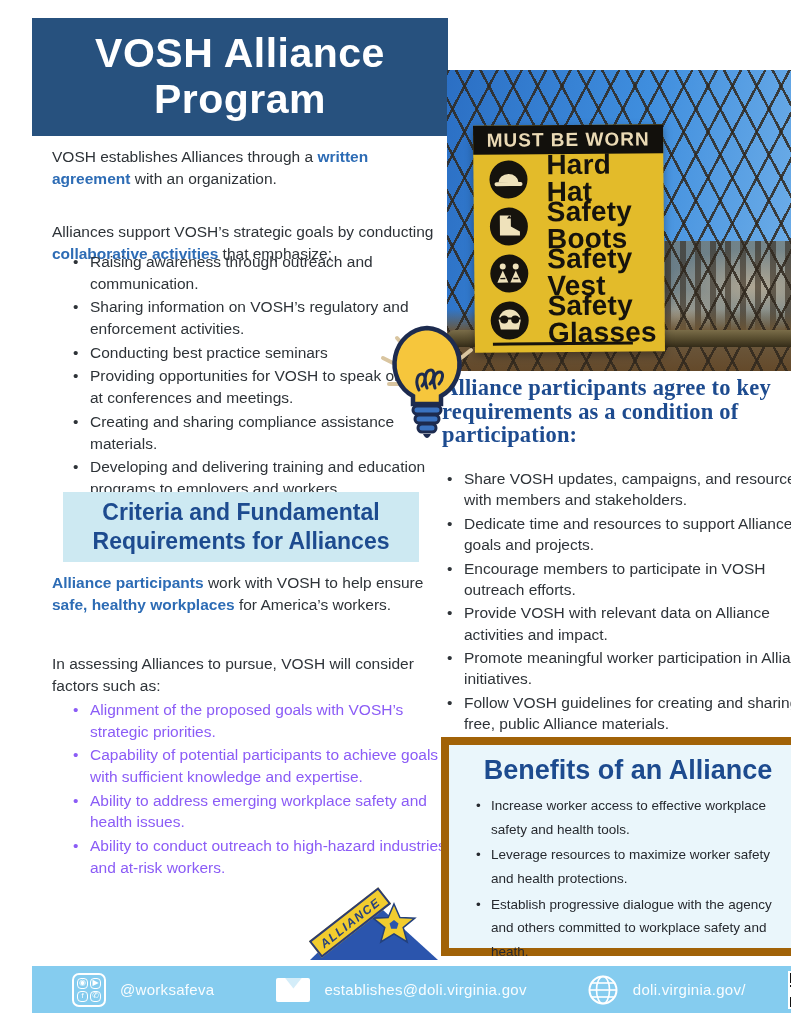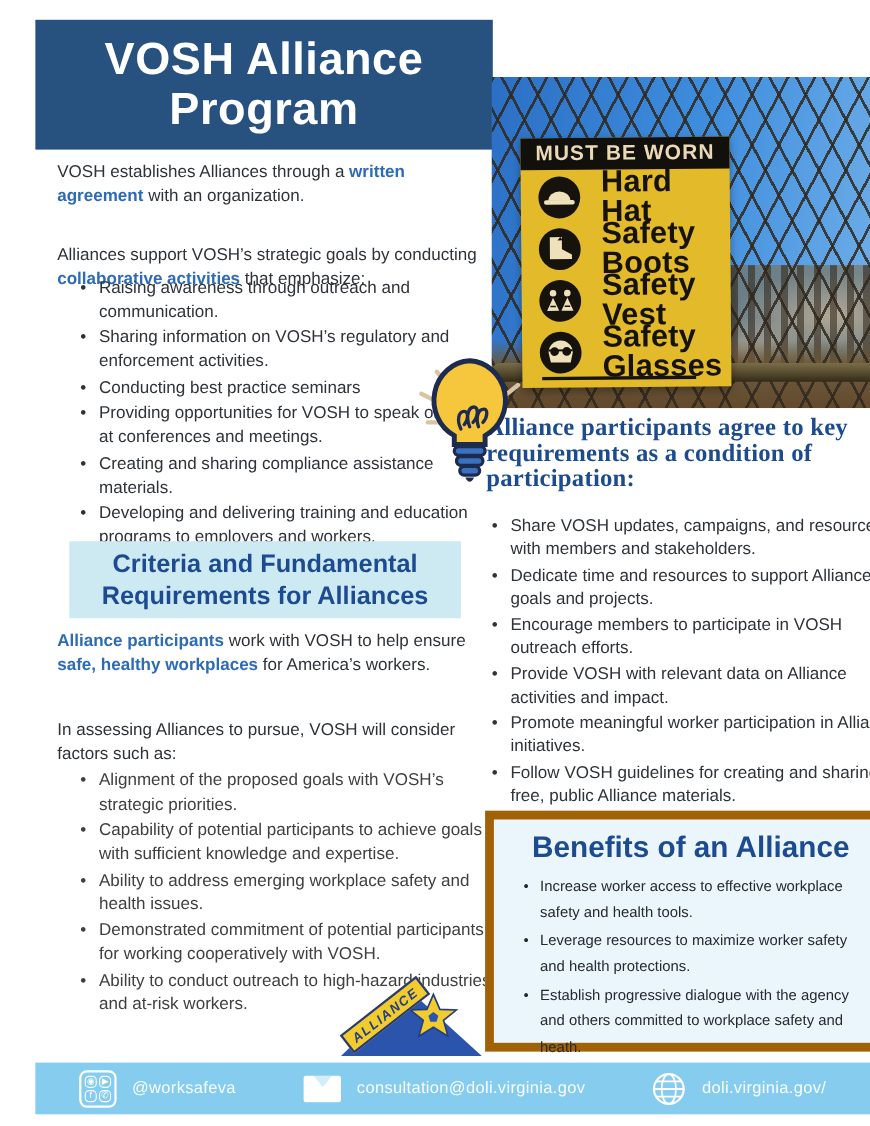--- a/index.html
+++ b/index.html
@@ -18,21 +18,21 @@
   .para { position:absolute; left:20px; width:392px; font-size:15.5px; line-height:1.42;
     color:#2e3338; }
   .blue-b { color:#2d6cb5; font-weight:bold; }
   ul.blist { list-style:none; }
   ul.blist li { position:relative; padding-left:0; margin-bottom:2px; }
   ul.blist li::before { content:"•"; position:absolute; left:-17px; top:0; }
 
   .list-left { position:absolute; left:58px; top:251px; width:360px; font-size:15.5px;
     line-height:1.4; color:#2e3338; }
   .list-criteria { position:absolute; left:58px; top:699px; width:356px; font-size:15.5px;
-    line-height:1.4; color:#404040; }
+    line-height:1.4; color:#8b5cf6; }
   .list-req { position:absolute; left:432px; top:468px; width:352px; font-size:15.5px;
     line-height:1.38; color:#2e3338; }
 
   
   .criteria-box { position:absolute; left:31px; top:492px; width:356px; height:70px;
     background:#cde9f2; display:flex; align-items:center; justify-content:center; }
   .criteria-box .box-title { color:#1d4b8f; font-weight:bold; font-size:23px;
     line-height:1.25; text-align:center; }
 
   
@@ -226,21 +226,20 @@
   <p class="para" style="top:572px;">
     <span class="blue-b">Alliance participants</span><span> work with VOSH to help ensure </span><span class="blue-b">safe, healthy workplaces</span><span> for America’s workers.</span>
   </p>
 
   <p class="para" style="top:653px;">In assessing Alliances to pursue, VOSH will consider factors such as:</p>
 
   <ul class="blist list-criteria">
     <li>Alignment of the proposed goals with VOSH’s strategic priorities.</li>
     <li>Capability of potential participants to achieve goals with sufficient knowledge and expertise.</li>
     <li>Ability to address emerging workplace safety and health issues.</li>
-    <li>Demonstrated commitment of potential participants for working cooperatively with VOSH.</li>
     <li>Ability to conduct outreach to high-hazard industries and at-risk workers.</li>
   </ul>
 
   <div class="alliance-logo">
     <svg viewBox="0 0 132 82" style="position:absolute;inset:0;">
       <polygon points="2,74 64,14 130,74" fill="#2b55ad"></polygon>
       <g transform="translate(66,18)">
         <polygon points="20,0 25.9,13.6 40.8,14.2 29.2,23.6 33.2,38 20,29.8 6.8,38 10.8,23.6 -0.8,14.2 14.1,13.6" fill="#f2cc2e" stroke="#23407c" stroke-width="1.5"></polygon>
         <polygon points="20,16 24.5,19.5 22.8,24.8 17.2,24.8 15.5,19.5" fill="#2b55ad"></polygon>
       </g>
@@ -275,21 +274,21 @@
       <div class="social-grid">
         <i>◉</i>
         <i>▶</i>
         <i>f</i>
         <i>✆</i>
       </div>
       <span class="f-text">@worksafeva</span>
     </div>
     <div class="f-item">
       <div class="envelope"></div>
-      <span class="f-text">consultation@doli.virginia.gov</span>
+      <span class="f-text">establishes@doli.virginia.gov</span>
     </div>
     <div class="f-item">
       <svg class="globe" width="32" height="32" viewBox="0 0 32 32">
         <circle cx="16" cy="16" r="13.5" fill="none" stroke="#fff" stroke-width="2"></circle>
         <ellipse cx="16" cy="16" rx="6.5" ry="13.5" fill="none" stroke="#fff" stroke-width="1.6"></ellipse>
         <line x1="2.5" y1="16" x2="29.5" y2="16" stroke="#fff" stroke-width="1.6"></line>
         <line x1="4.5" y1="9" x2="27.5" y2="9" stroke="#fff" stroke-width="1.6"></line>
         <line x1="4.5" y1="23" x2="27.5" y2="23" stroke="#fff" stroke-width="1.6"></line>
       </svg>
       <span class="f-text">doli.virginia.gov/</span>

